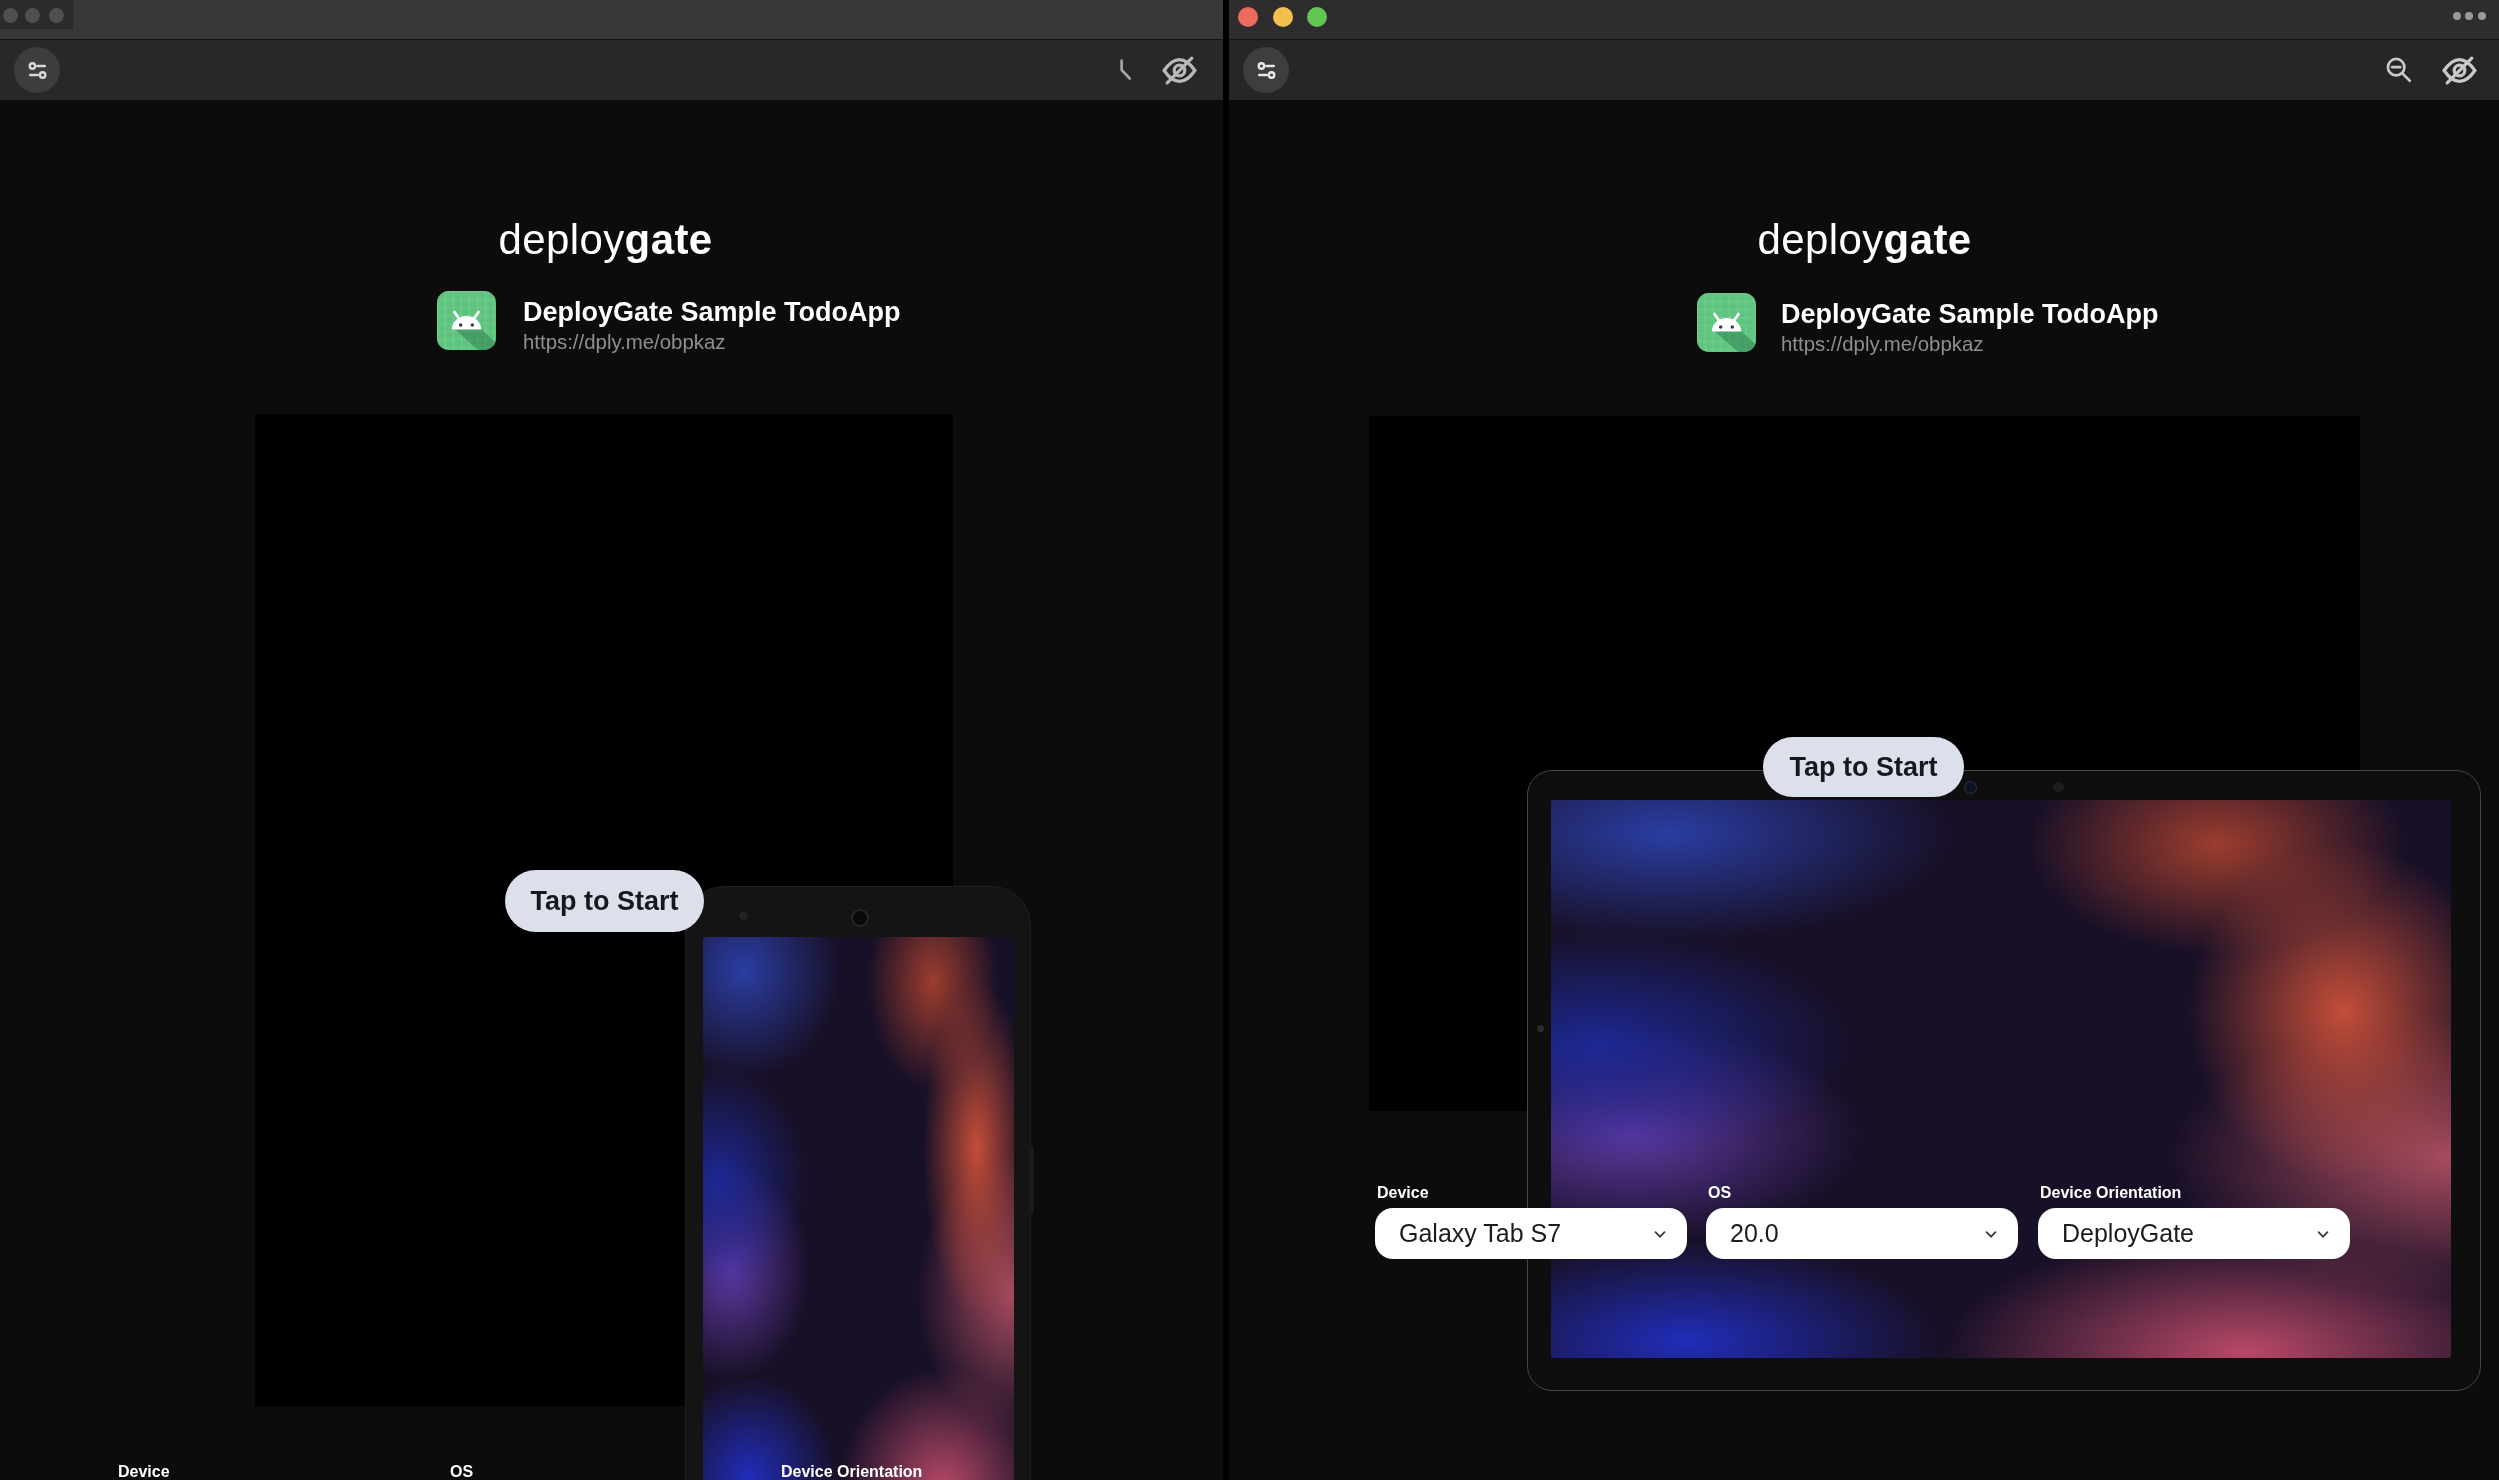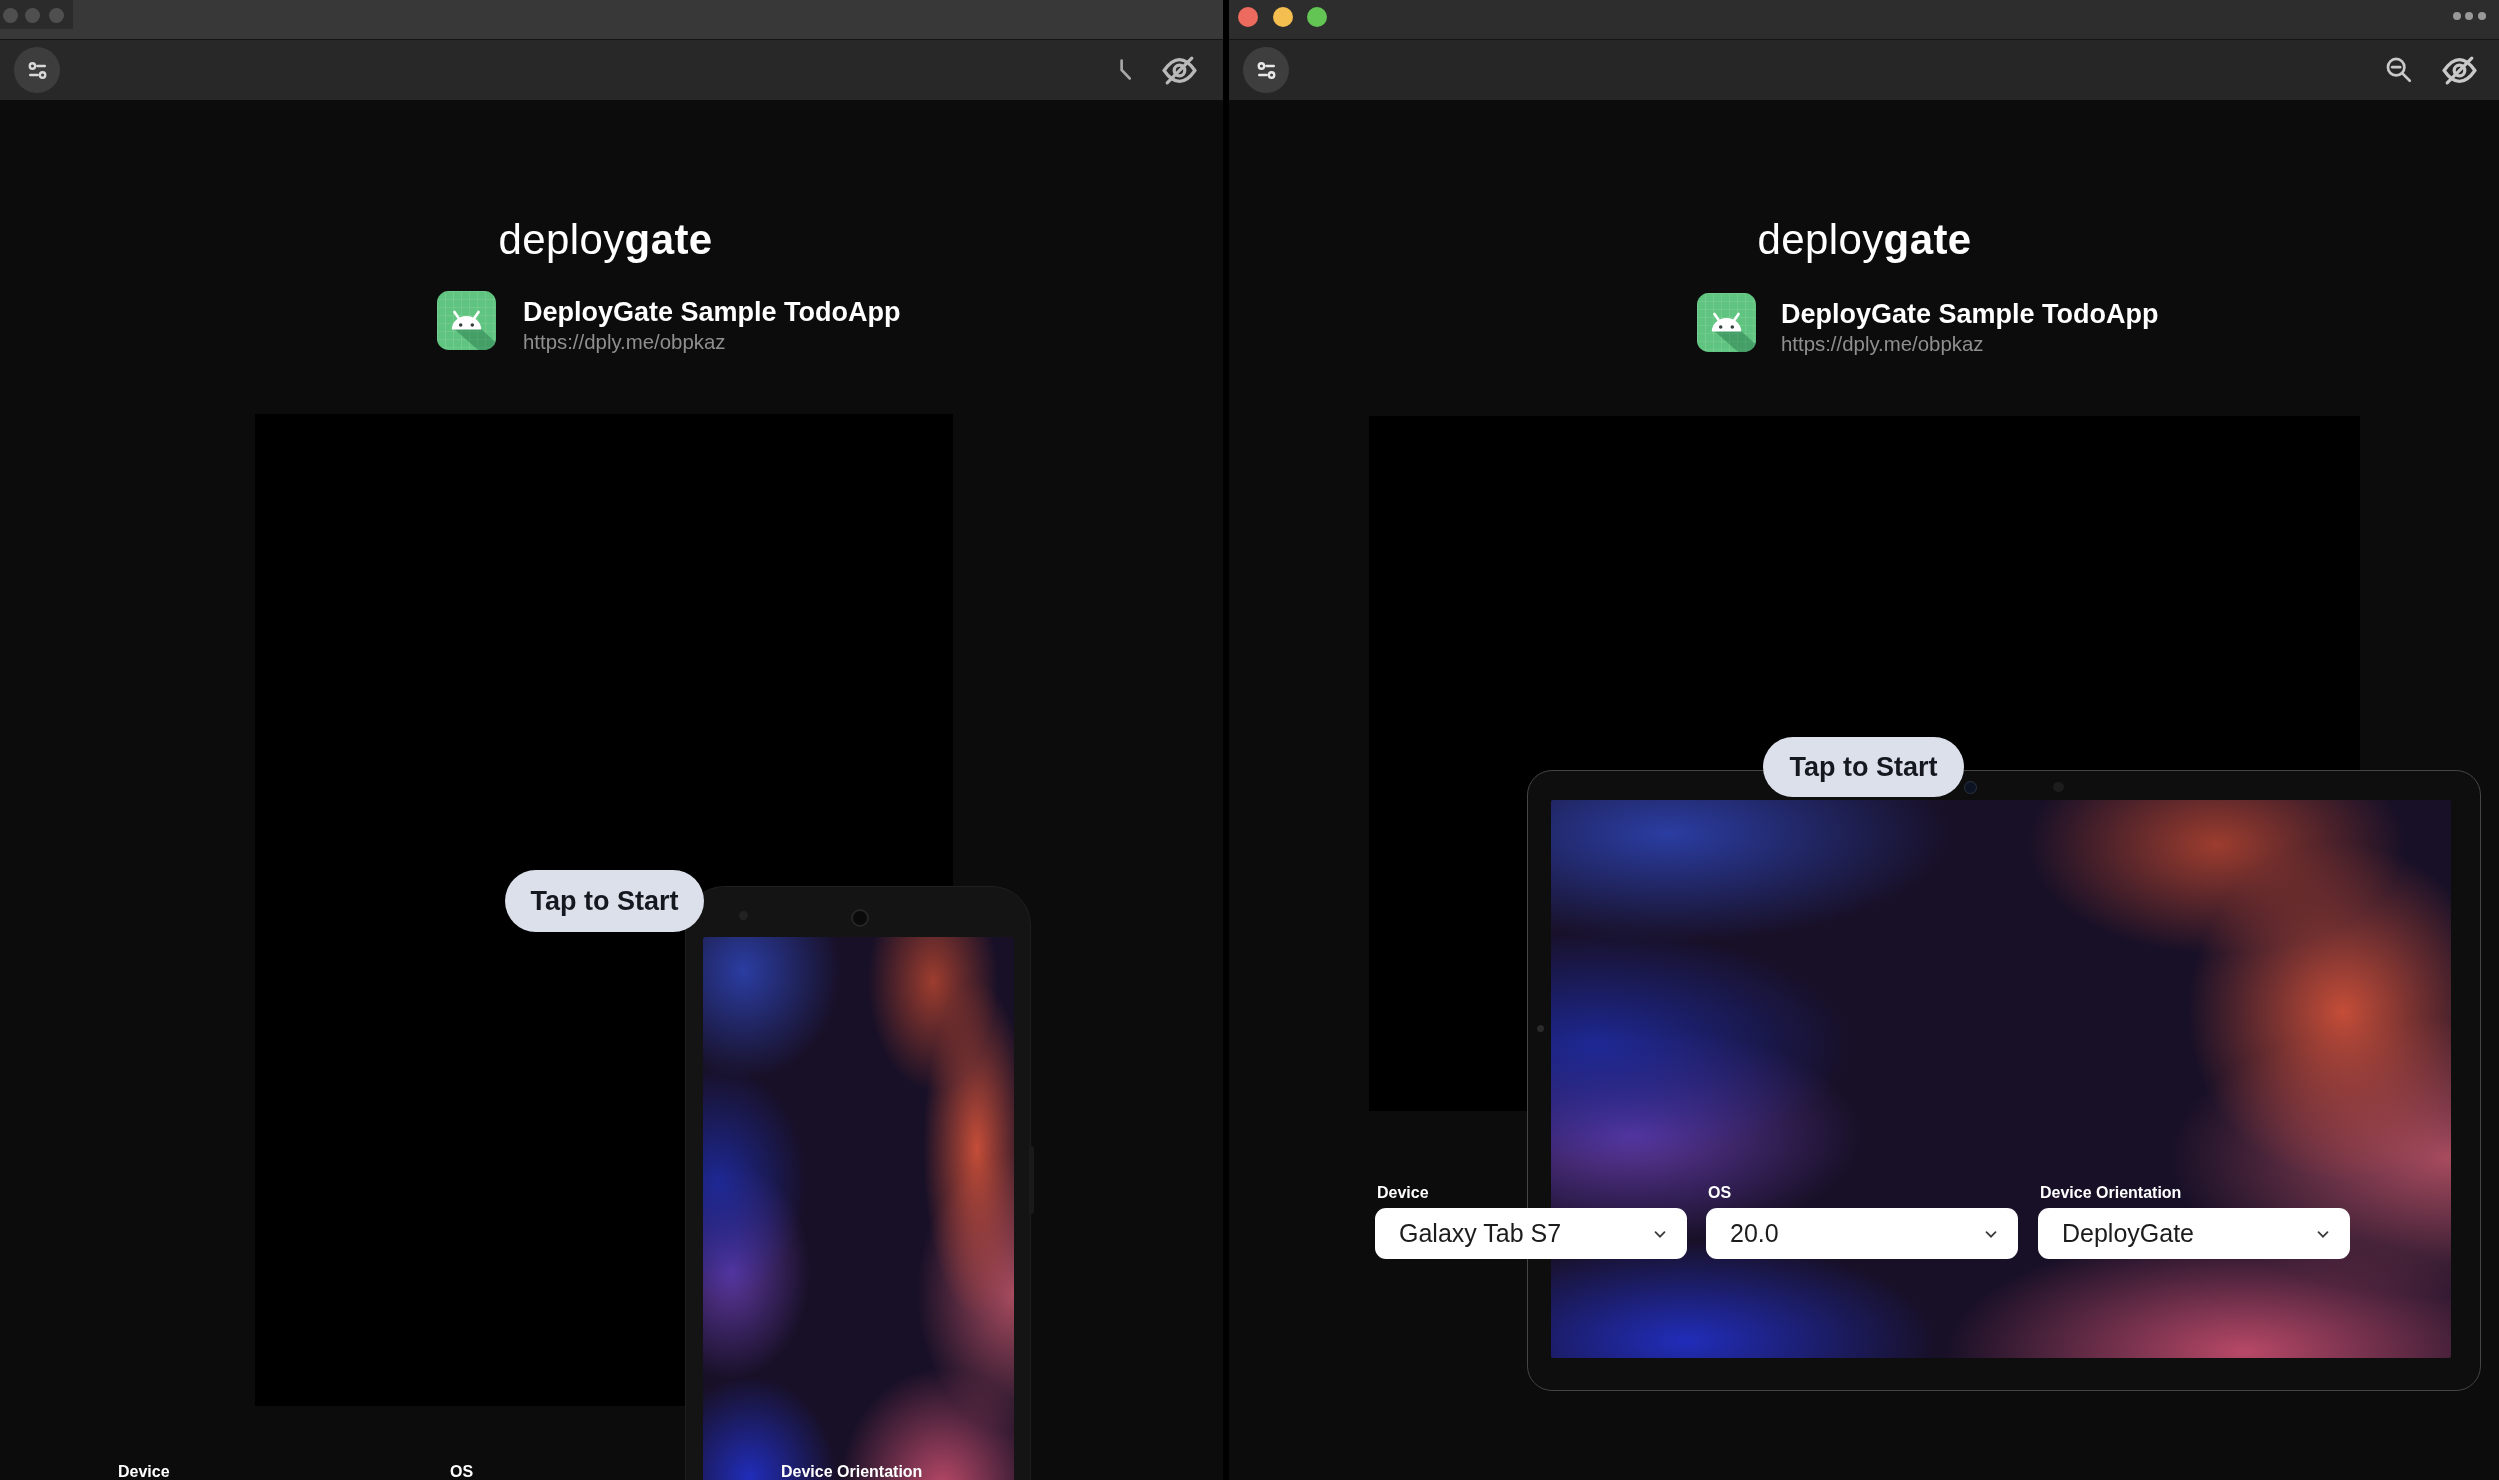--- a/index.html
+++ b/index.html
@@ -96,21 +96,21 @@
     position:absolute;border:none;border-radius:32px;background:#dce0eb;color:#15181f;
     font-family:"Liberation Sans",sans-serif;font-size:27px;font-weight:600;
     display:flex;align-items:center;justify-content:center;cursor:pointer;white-space:nowrap;
   }
   #win-left .tap-btn{left:505px;top:770px;width:199px;height:62px;}
   #win-right .tap-btn{left:534px;top:637px;width:201px;height:60px;}
 
   
   .ctrl-label{position:absolute;color:#fff;font-size:16px;font-weight:700;white-space:nowrap;}
   .select{
-    position:absolute;background:#fff;border-radius:11px;box-sizing:border-box;cursor:pointer;
+    position:absolute;background:#fff;border-radius:18px;box-sizing:border-box;cursor:pointer;
     display:flex;align-items:center;justify-content:space-between;
     padding:0 18px 0 24px;color:#1c1c1c;font-size:25px;white-space:nowrap;
   }
   #win-left  .ctrl-label{top:1363px;}
   #win-right .ctrl-label{top:1084px;} #win-right .select{top:1108px;height:51px;width:312px;}
   #win-left  .lx1{left:118px;}
   #win-left  .lx2{left:450px;}
   #win-left  .lx3{left:781px;}
   #win-right .lx1{left:148px;} #win-right .sx1{left:146px;}
   #win-right .lx2{left:479px;} #win-right .sx2{left:477px;}

